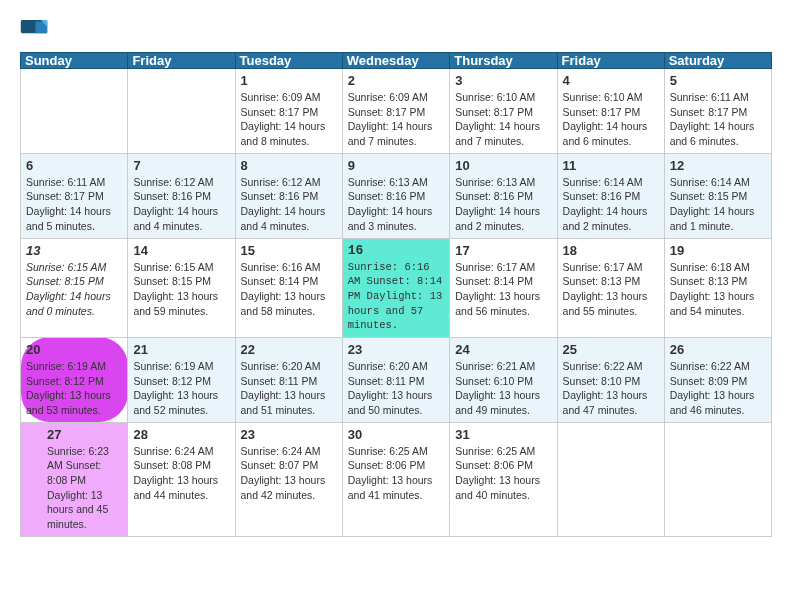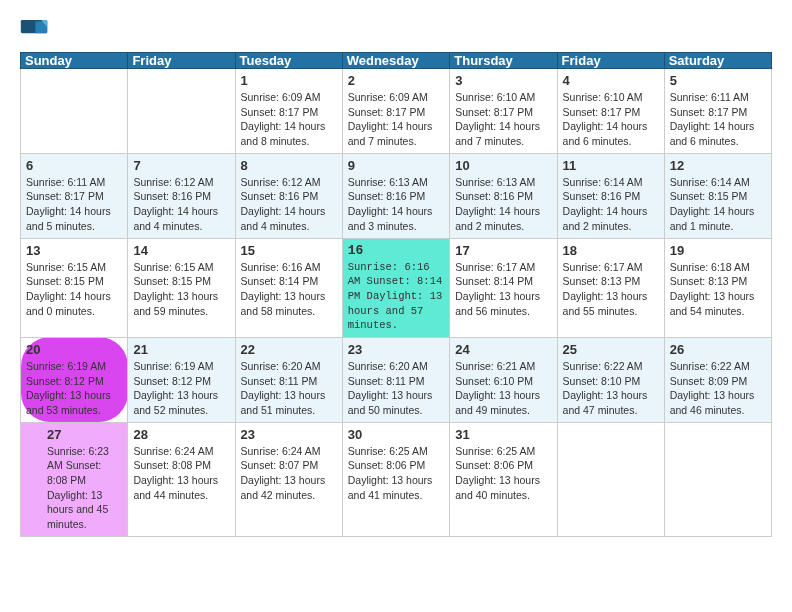--- a/index.html
+++ b/index.html
@@ -199,21 +199,21 @@
 Daylight: 14 hours and 2 minutes.</div>
         </td>
         <td style="background-color: rgb(234, 244, 251);">
           <div class="day-number">12</div>
           <div class="day-info">Sunrise: 6:14 AM
 Sunset: 8:15 PM
 Daylight: 14 hours and 1 minute.</div>
         </td>
       </tr>
       <tr>
-        <td style="background-color: rgb(255, 255, 255);">
+        <td style="background-color: rgb(255, 255, 255); font-style: italic;">
           <div class="day-number">13</div>
           <div class="day-info">Sunrise: 6:15 AM
 Sunset: 8:15 PM
 Daylight: 14 hours and 0 minutes.</div>
         </td>
         <td style="background-color: rgb(255, 255, 255);">
           <div class="day-number">14</div>
           <div class="day-info">Sunrise: 6:15 AM
 Sunset: 8:15 PM
 Daylight: 13 hours and 59 minutes.</div>

